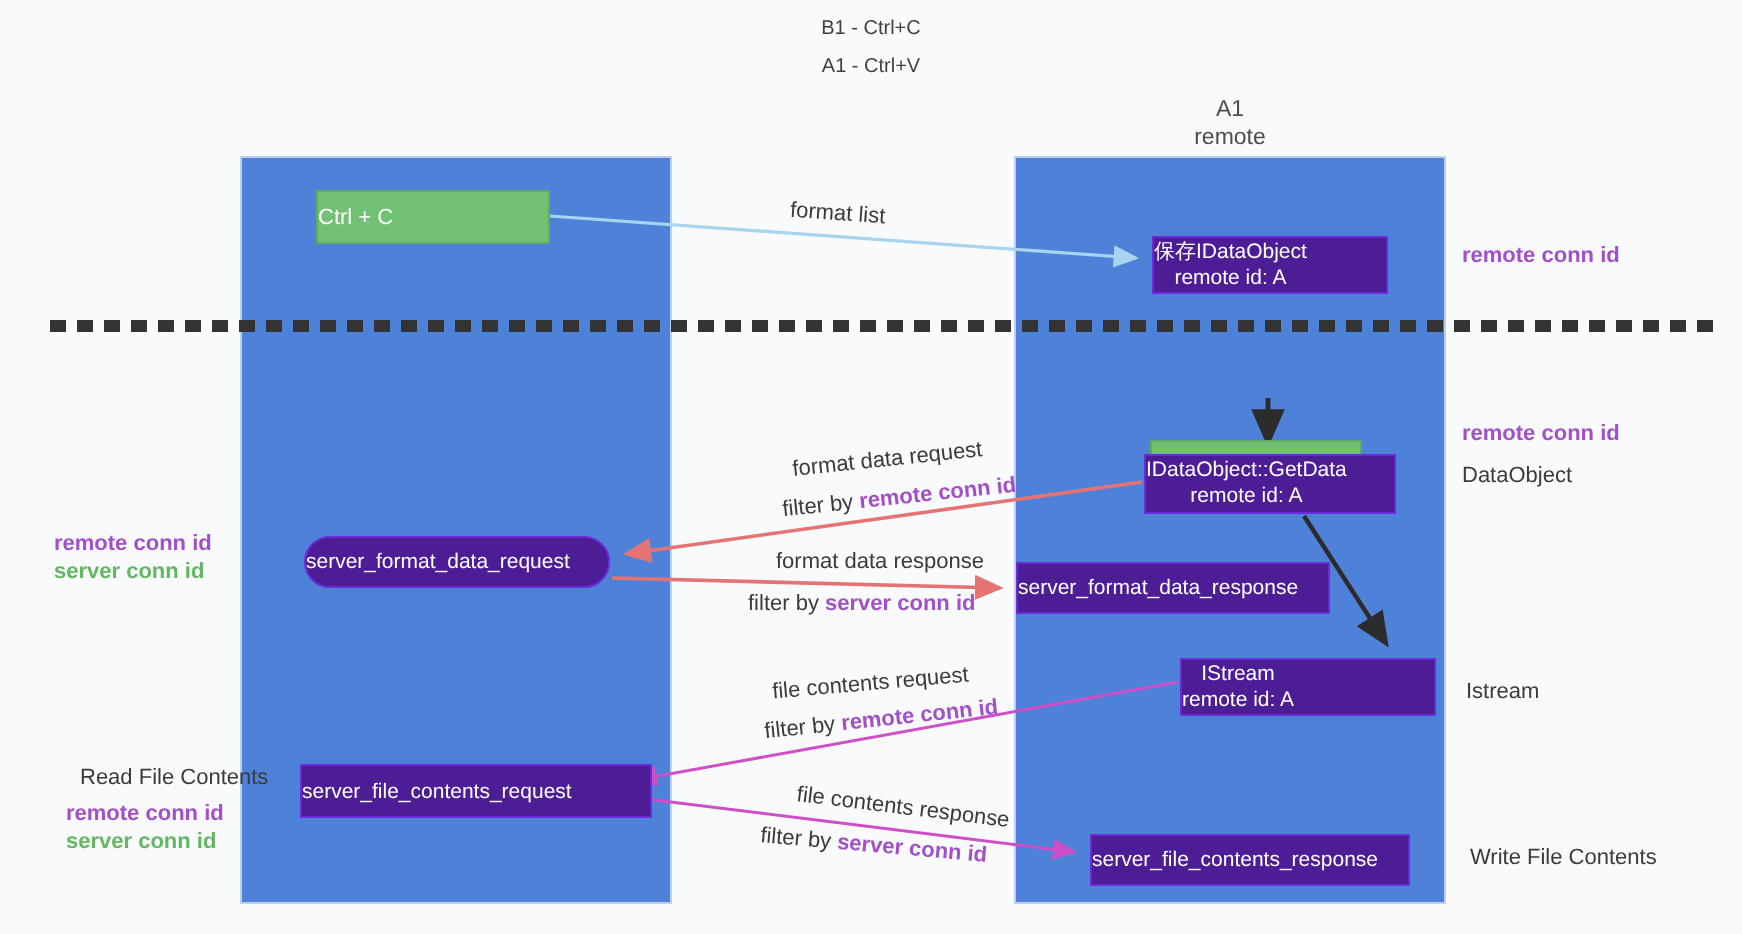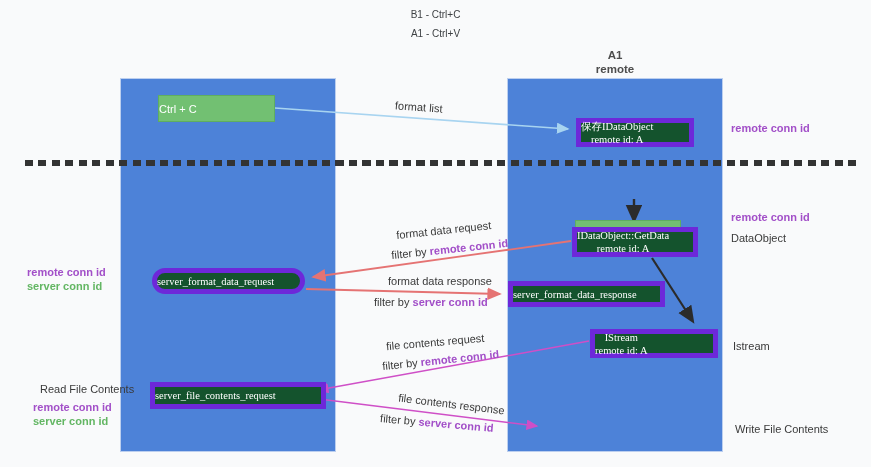--- a/index.html
+++ b/index.html
@@ -36,21 +36,21 @@
     position: absolute;
     display: flex;
     align-items: center;
     justify-content: flex-start;
     color: #ffffff;
     text-align: center;
     font-size: 10.5px;
     box-sizing: border-box;
     white-space: nowrap;
   }
-  .node.orange { background: #14532d; border: 5px solid #6d28d9; font-family: Liberation Serif, serif; }
+  .node.orange { background: #4c1d95; border: 1px solid #6d28d9; }
   .node.green  { background: #72c072; border: 1px solid #5fae60; }
   .node .stack { line-height: 13px; }
   .dashes {
     position: absolute;
     left: 25px; top: 160px; width: 836px; height: 6px;
     background: repeating-linear-gradient(90deg, #333 0 8px, transparent 8px 13.5px);
   }
   .lbl {
     position: absolute;
     font-size: 11px;
@@ -68,21 +68,21 @@
 </head>
 <body>
 
 <div class="canvas">
 
   <div class="title">
     <div>B1 - Ctrl+C</div>
     <div>A1 - Ctrl+V</div>
   </div>
 
-  <div class="col-header" style="left:507px; top:48px; width:216px;font-weight:bold;">
+  <div class="col-header" style="left:507px; top:48px; width:216px;">
     <div>A1</div>
     <div>remote</div>
   </div>
 
   <div class="col" style="left:120px; top:78px; width:216px; height:374px;"></div>
   <div class="col" style="left:507px; top:78px; width:216px; height:374px;"></div>
 
   <svg class="arrows" width="871" height="467" viewBox="0 0 871 467">
     <defs>
       <marker id="mBlue" markerWidth="9" markerHeight="8" refX="7" refY="3.5" orient="auto">
@@ -143,20 +143,23 @@
     <div class="stack">
       <div>IStream</div>
       <div>remote id: A</div>
     </div>
   </div>
 
   <div class="node orange" style="left:150px; top:382px; width:176px; height:27px;">
     <span>server_file_contents_request</span>
   </div>
 
+  <div class="node orange" style="left:545px; top:417px; width:160px; height:26px;">
+    <span>server_file_contents_response</span>
+  </div>
 
   <div class="lbl" style="left:395px; top:101px; transform:rotate(4deg);">format list</div>
 
   <div class="lbl" style="left:396px; top:224px; transform:rotate(-6deg);">format data request</div>
   <div class="lbl" style="left:391px; top:243px; transform:rotate(-6deg);">
     <span>filter by</span>
     <span class="purple">remote conn id</span>
   </div>
 
   <div class="lbl" style="left:388px; top:275px;">format data response</div>

